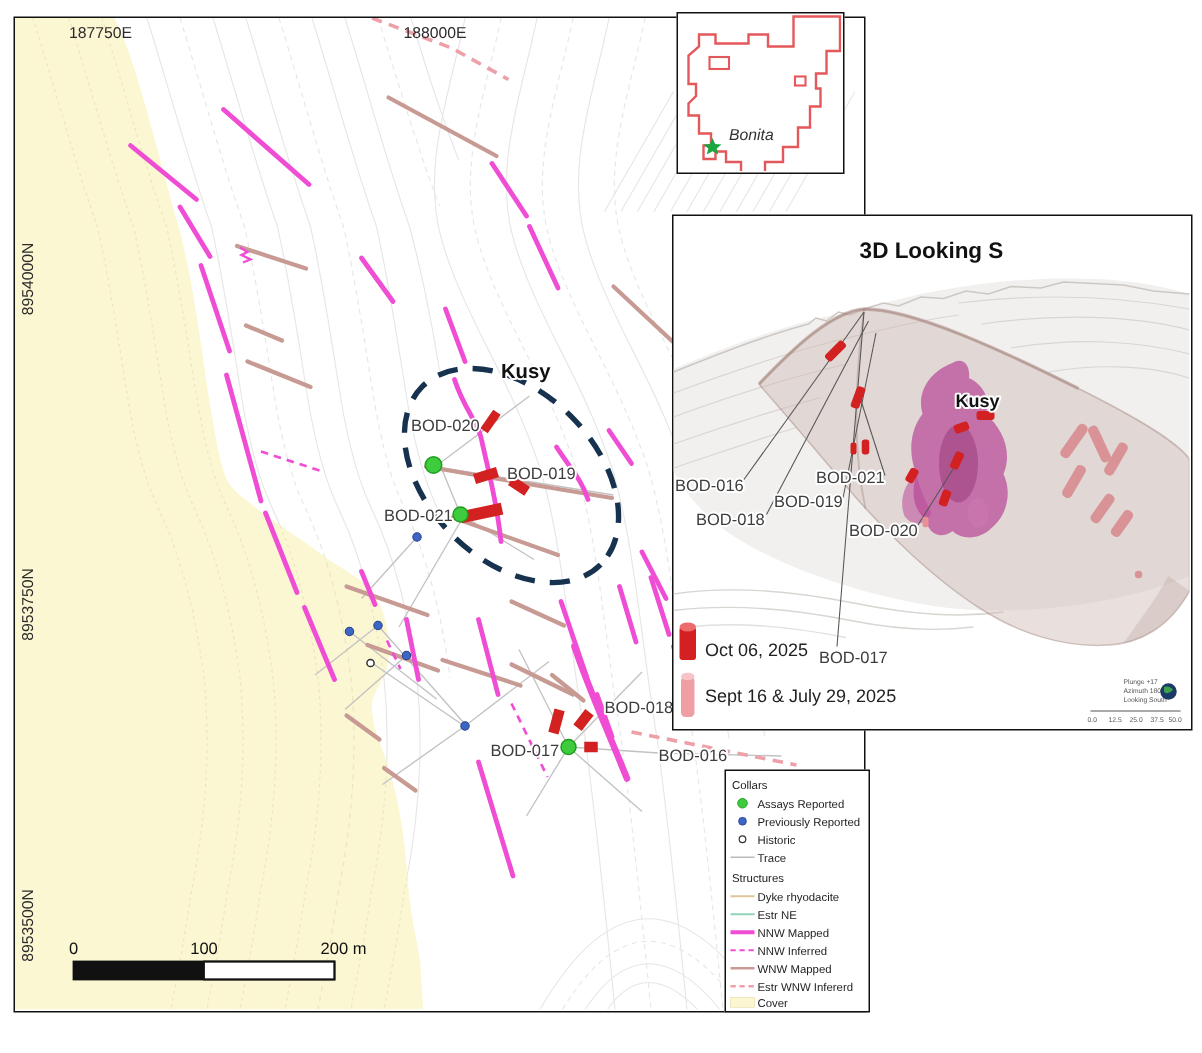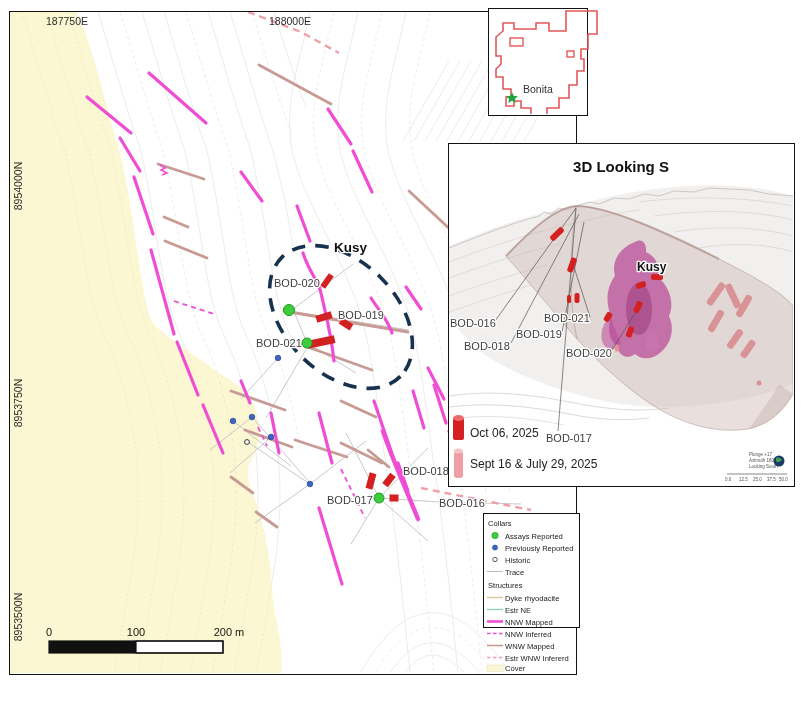--- a/index.html
+++ b/index.html
@@ -190,21 +190,21 @@
     <rect x="39" y="629" width="87" height="12" fill="#111"></rect>
     <rect x="126" y="629" width="87" height="12" fill="#fff" stroke="#111" stroke-width="1.2"></rect>
     <rect x="39" y="629" width="174" height="12" fill="none" stroke="#111" stroke-width="1.2"></rect>
     <text x="39" y="624" text-anchor="middle" font-size="11" fill="#111">0</text>
     <text x="126" y="624" text-anchor="middle" font-size="11" fill="#111">100</text>
     <text x="219" y="624" text-anchor="middle" font-size="11" fill="#111">200 m</text>
   </g>
 </svg>
 </div>
 
-<div class="box" style="left:488px;top:8px;width:100px;height:108px;">
+<div class="box" style="left:451px;top:8px;width:112px;height:108px;font-style:italic;">
 <svg width="109" height="105" viewBox="0 0 109 105">
   <path d="M14,22 L14,14 L25,14 L25,20 L47,20 L47,14 L60,14 L60,22 L77,22 L77,2 L108,2 L108,25 L99,25 L99,40 L92,40 L92,50 L95,50 L95,62 L88,62 L88,76 L80,76 L80,89 L70,89 L70,99 L58,99 L58,106 L42,106 L42,99 L32,99 L32,92 L25,92 L25,97 L17,97 L17,88 L22,88 L22,80 L14,80 L14,68 L7,68 L7,60 L12,55 L12,47 L7,47 L7,28 Z" fill="none" stroke="#e4575a" stroke-width="1.6"></path>
   <rect x="21" y="29" width="13" height="8" fill="none" stroke="#e4575a" stroke-width="1.4"></rect>
   <rect x="78" y="42" width="7" height="6" fill="none" stroke="#e4575a" stroke-width="1.4"></rect>
   <path d="M23,83 L24.8,87 L29,87.3 L25.8,90 L26.8,94 L23,91.8 L19.2,94 L20.2,90 L17,87.3 L21.2,87 Z" fill="#1da53f"></path>
   <text x="34" y="84" font-size="10.5" fill="#333">Bonita</text>
 </svg>
 </div>
 
 <div class="box" style="left:448px;top:143px;width:347px;height:344px;">
@@ -303,21 +303,21 @@
     <line x1="278" y1="330" x2="338" y2="330" stroke="#555" stroke-width="0.7"></line>
     <text x="276" y="337">0.0</text>
     <text x="290" y="337">12.5</text>
     <text x="304" y="337">25.0</text>
     <text x="318" y="337">37.5</text>
     <text x="330" y="337">50.0</text>
   </g>
 </svg>
 </div>
 
-<div class="box" style="left:483px;top:513px;width:97px;height:115px;">
+<div class="box" style="left:483px;top:513px;width:97px;height:162px;">
 <svg width="94" height="159" viewBox="0 0 94 159">
   <g font-size="7.6" fill="#222">
     <text x="4" y="12">Collars</text>
     <circle cx="11" cy="21.5" r="3.2" fill="#3ecb3e" stroke="#1e9e1e" stroke-width="0.6"></circle>
     <text x="21" y="24.5">Assays Reported</text>
     <circle cx="11" cy="33.5" r="2.6" fill="#3c66c4" stroke="#27408b" stroke-width="0.5"></circle>
     <text x="21" y="36.5">Previously Reported</text>
     <circle cx="11" cy="45.5" r="2.2" fill="#fff" stroke="#333" stroke-width="0.8"></circle>
     <text x="21" y="48.5">Historic</text>
     <line x1="3" y1="57.5" x2="19" y2="57.5" stroke="#bbb" stroke-width="1"></line>

